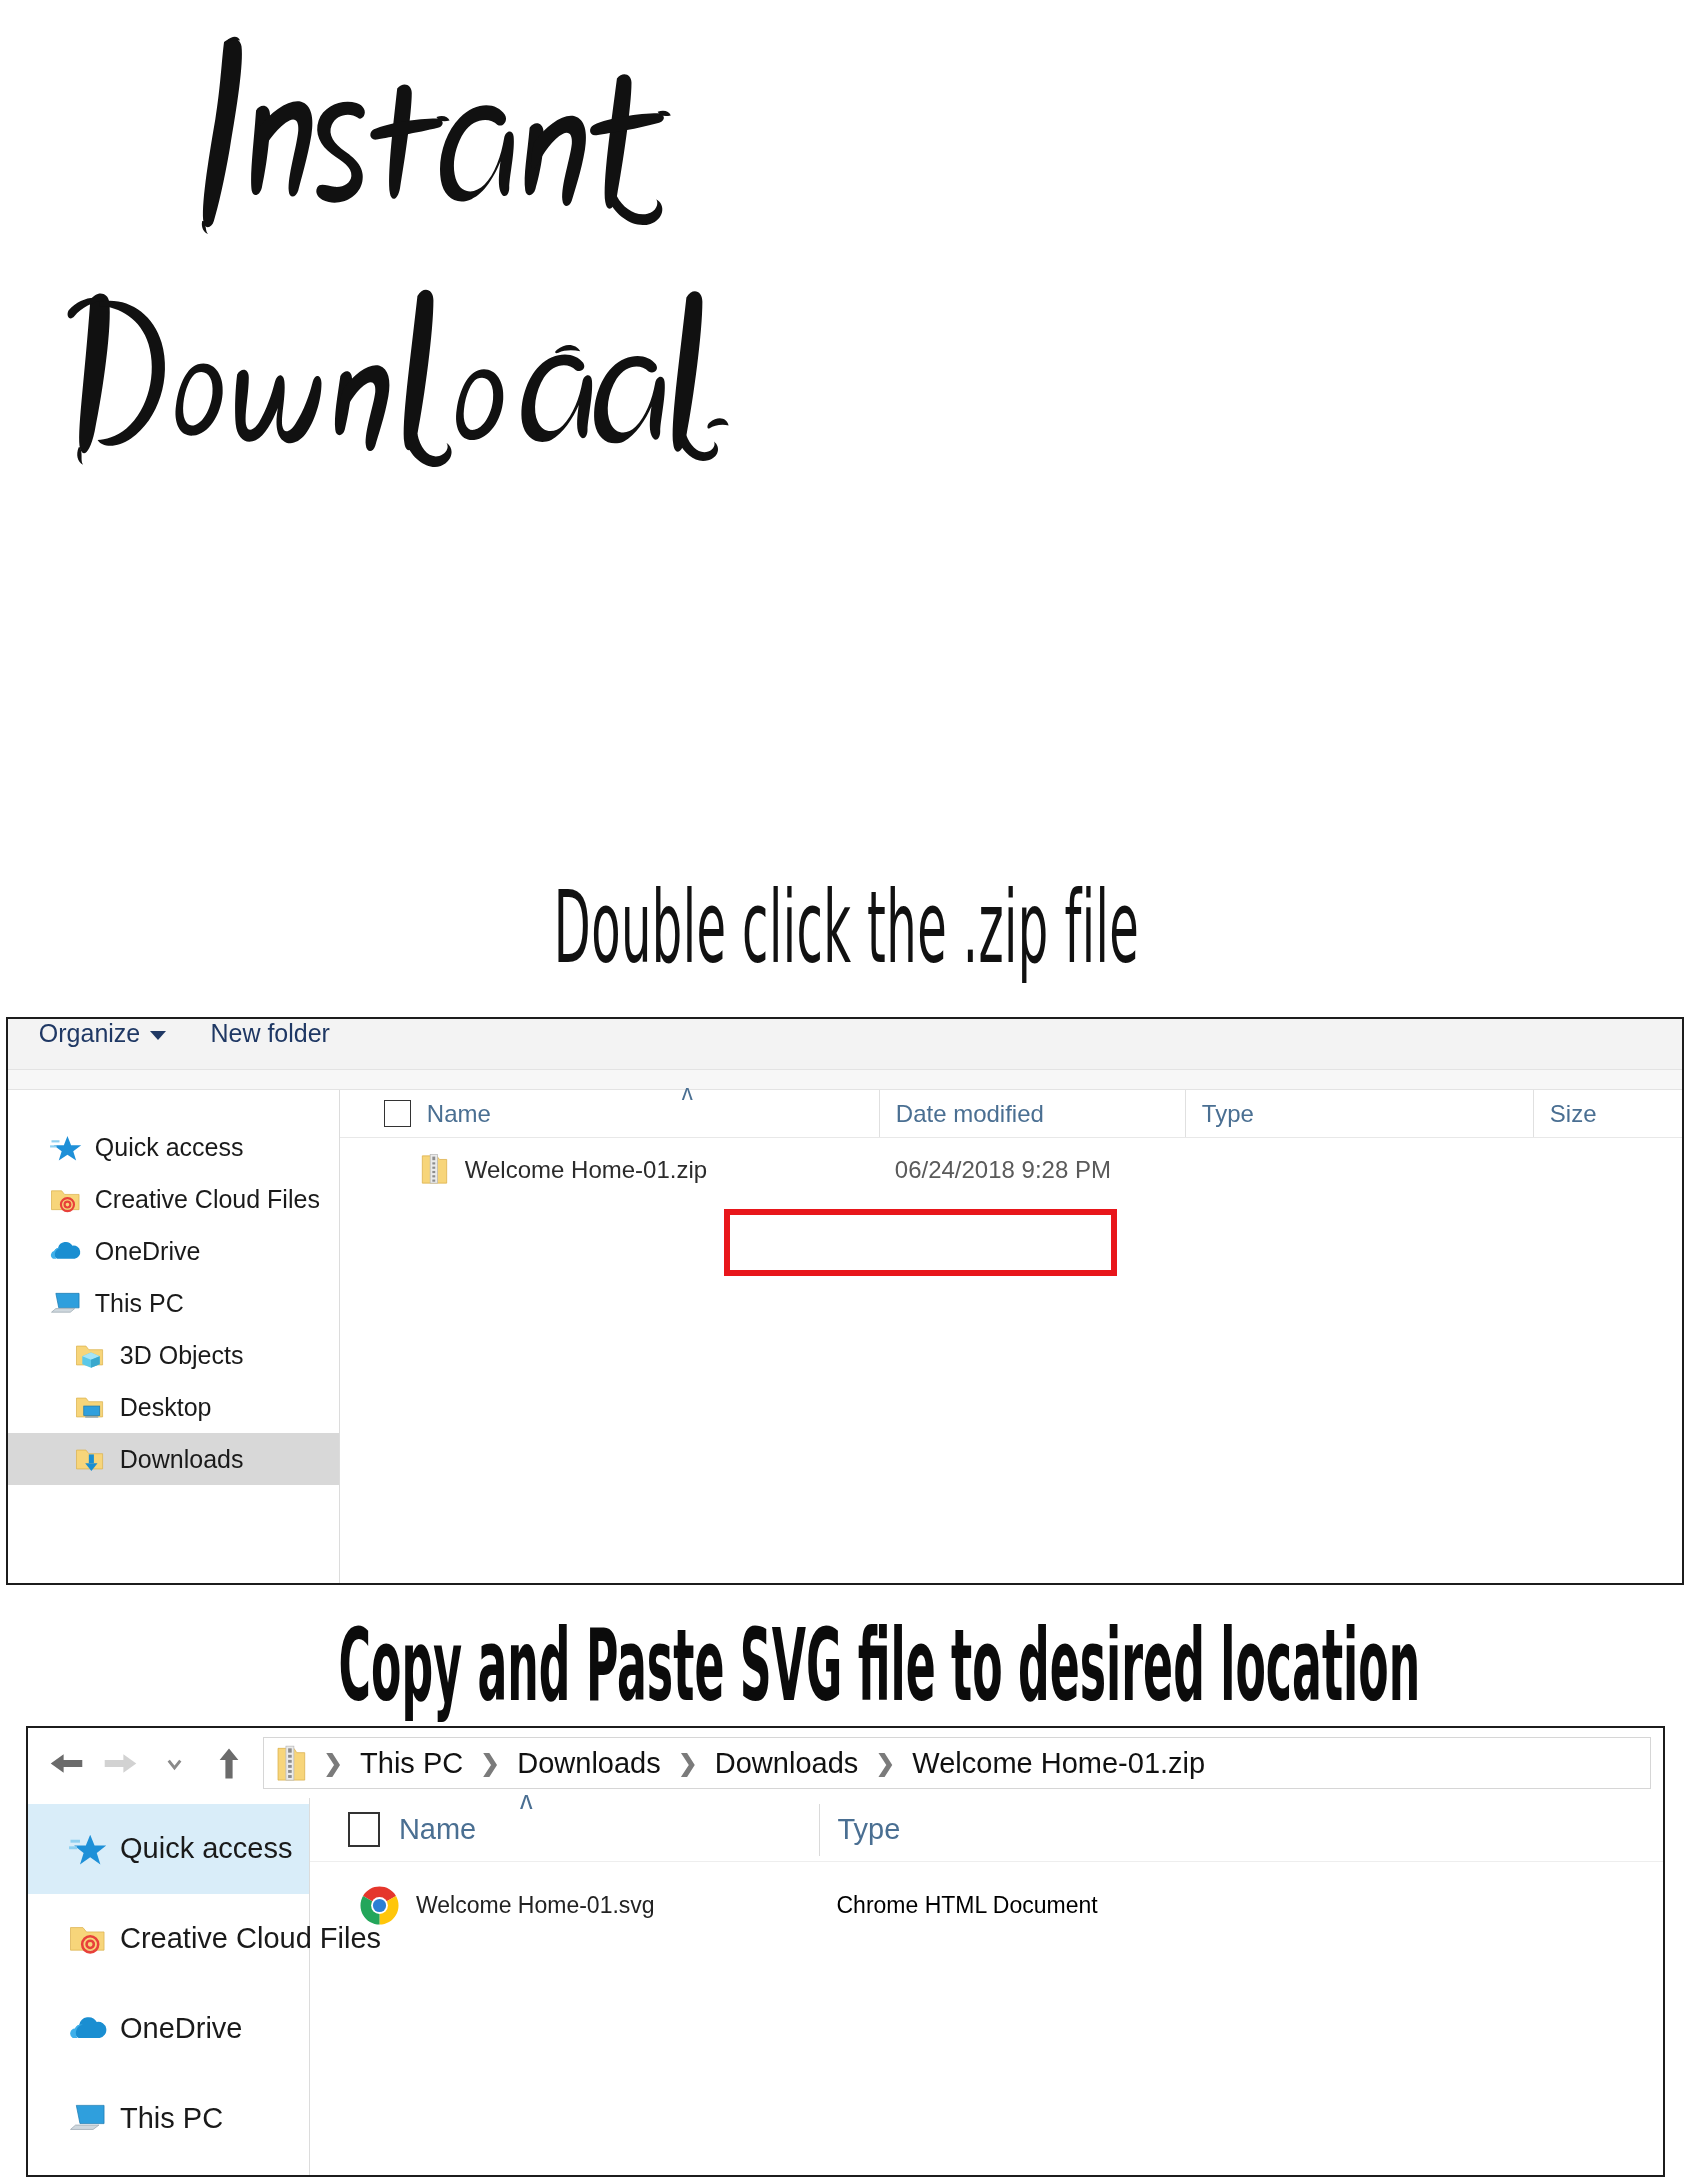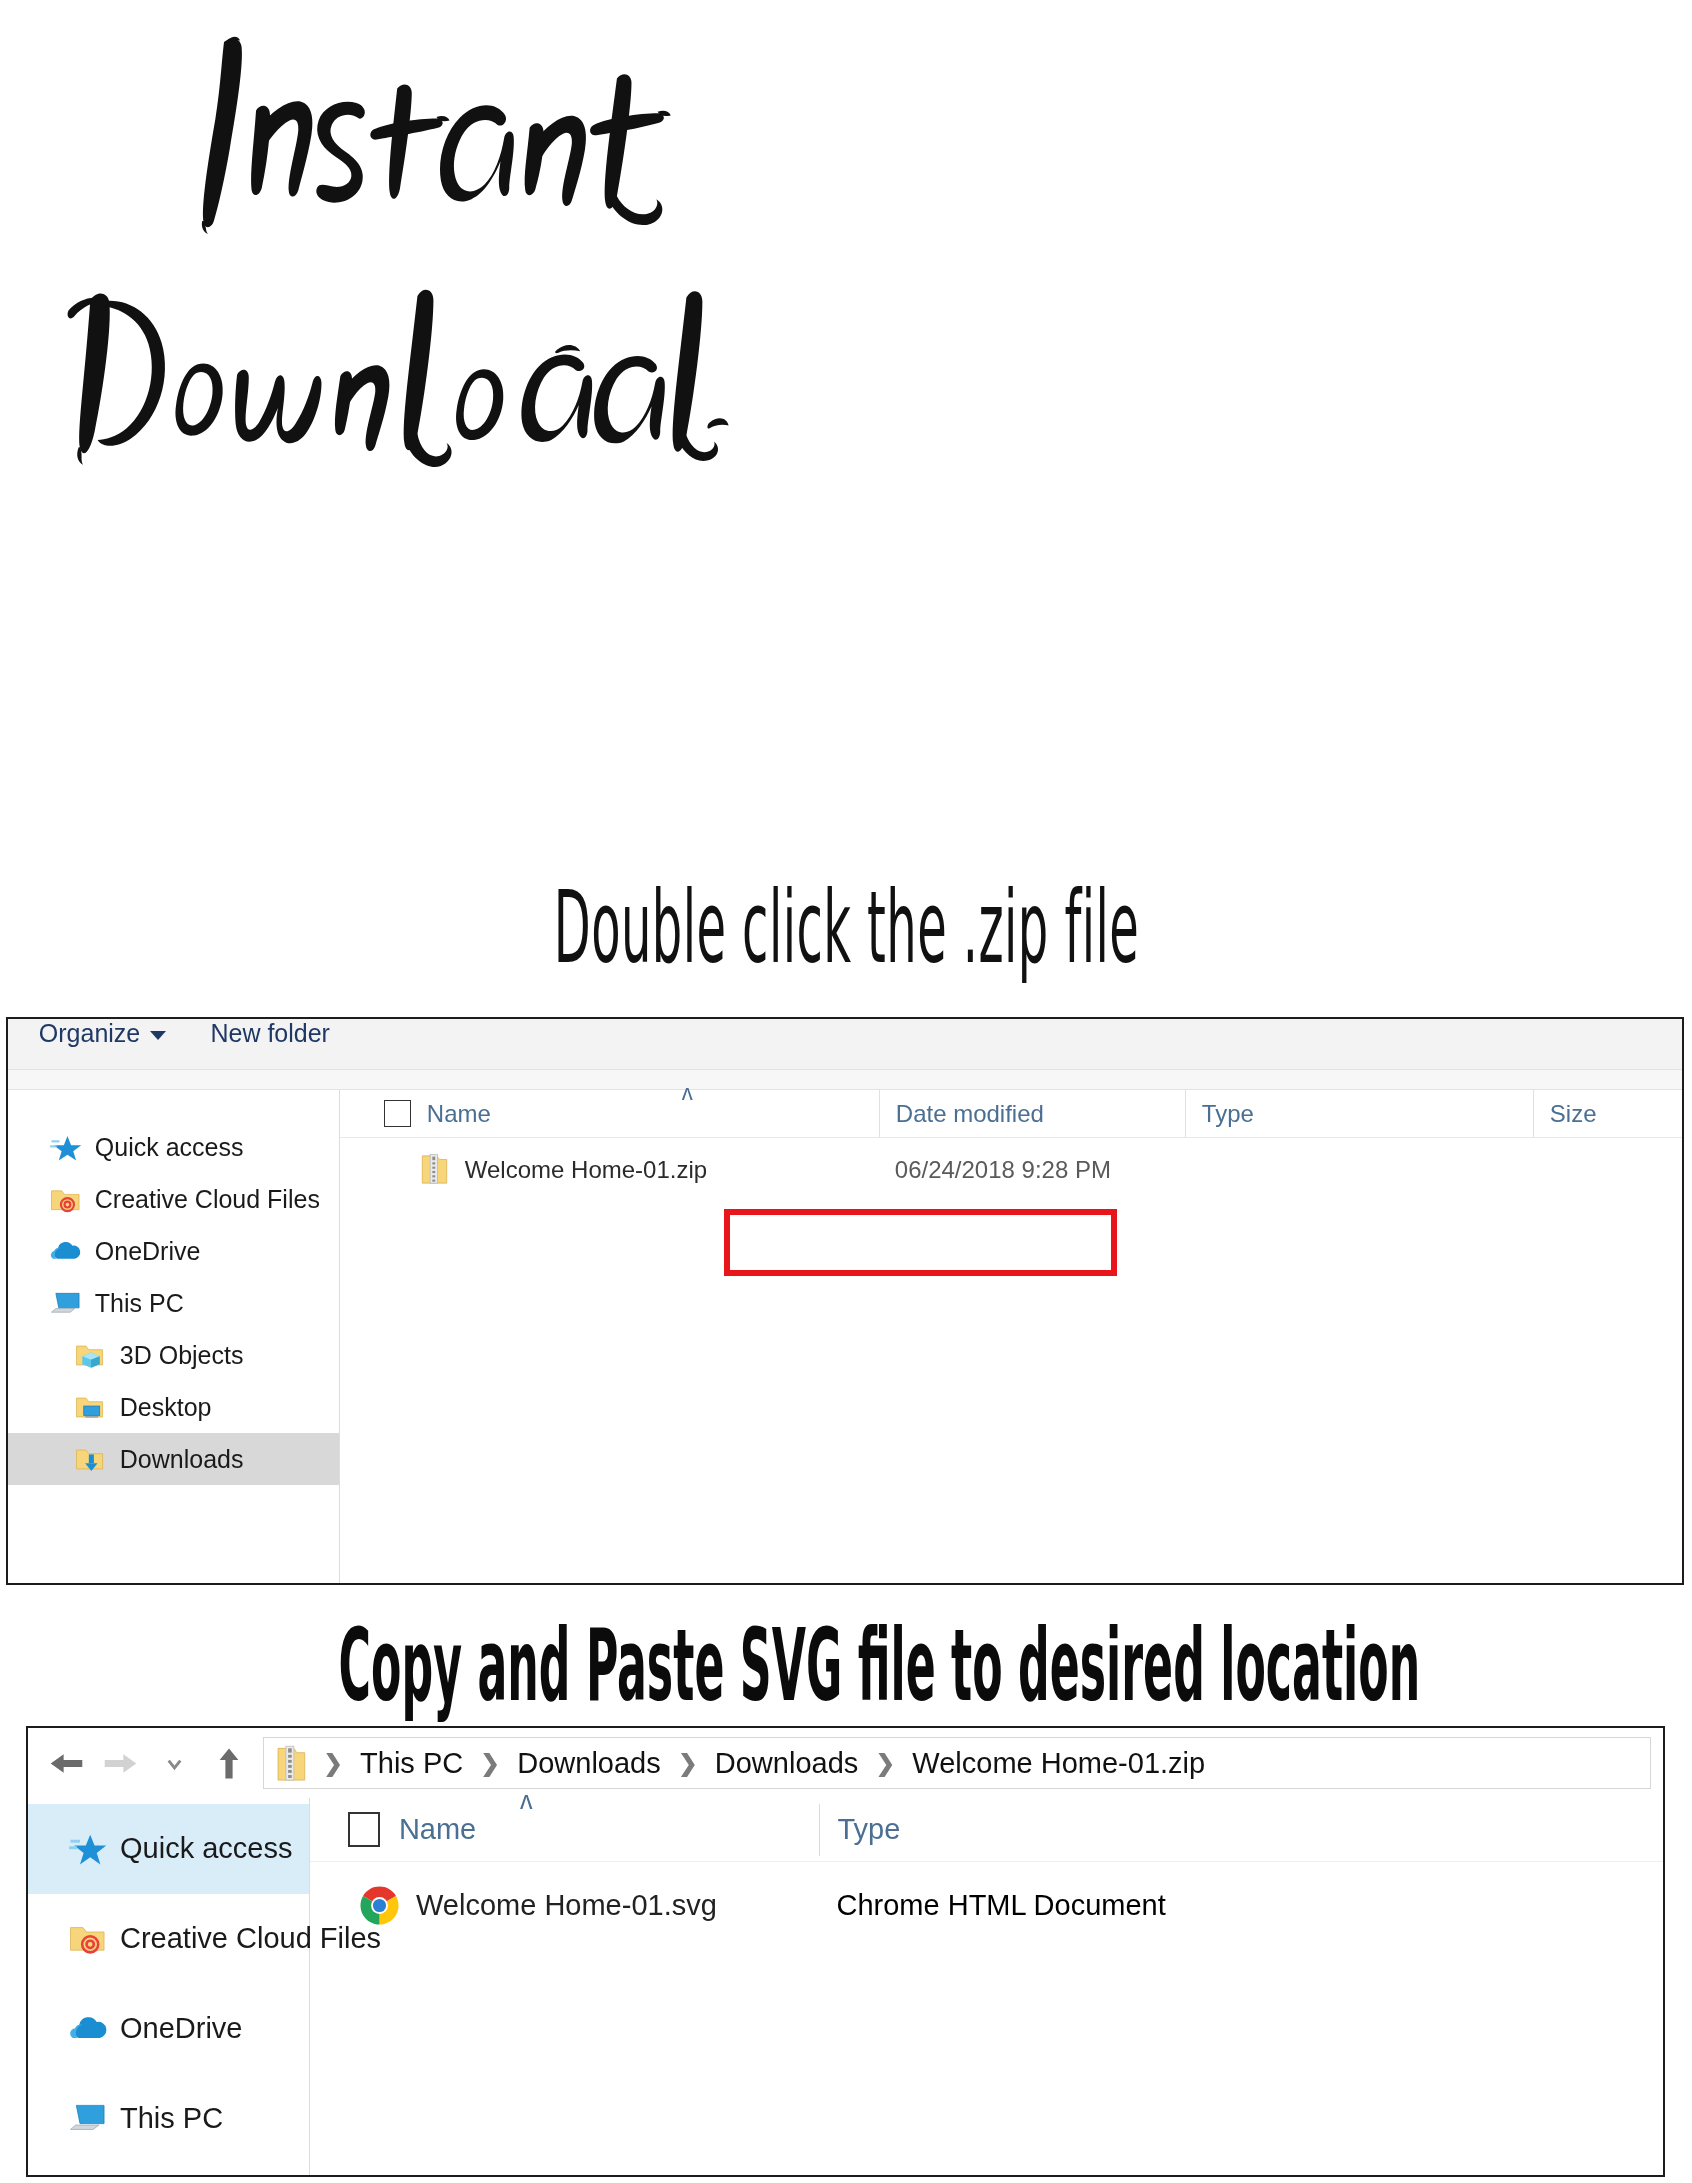--- a/index.html
+++ b/index.html
@@ -307,21 +307,21 @@
   }
   .sort-caret2 {
     position: absolute;
     left: 210px;
     top: -11.6px;
     font-size: 25px;
     color: #4a6f92;
   }
   .row2 { display: flex; height: 87px; align-items: center; }
   .cell2 {
-    font-size: 29px;
+    font-size: 23px;
     color: #222;
     box-sizing: border-box;
     display: flex;
     align-items: center;
     height: 87px;
     padding-left: 17.5px;
     white-space: nowrap;
   }
   .cell2.dim { color: #000000; }
 </style>

